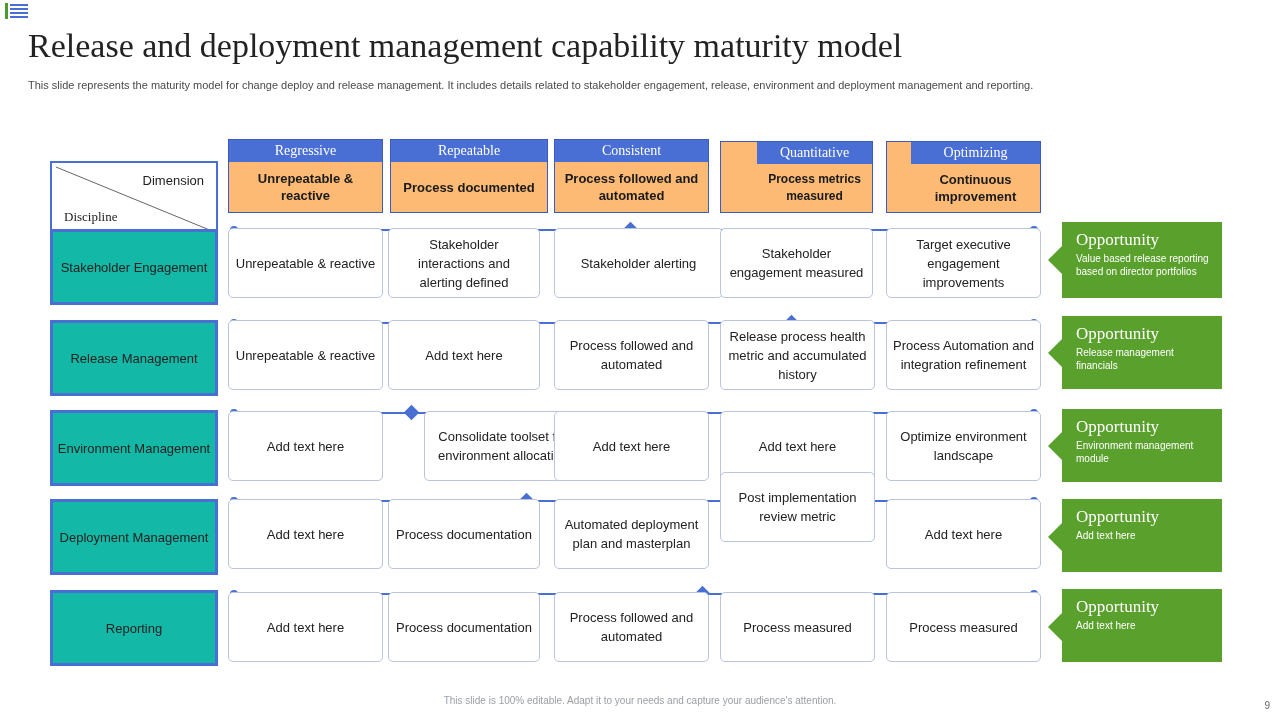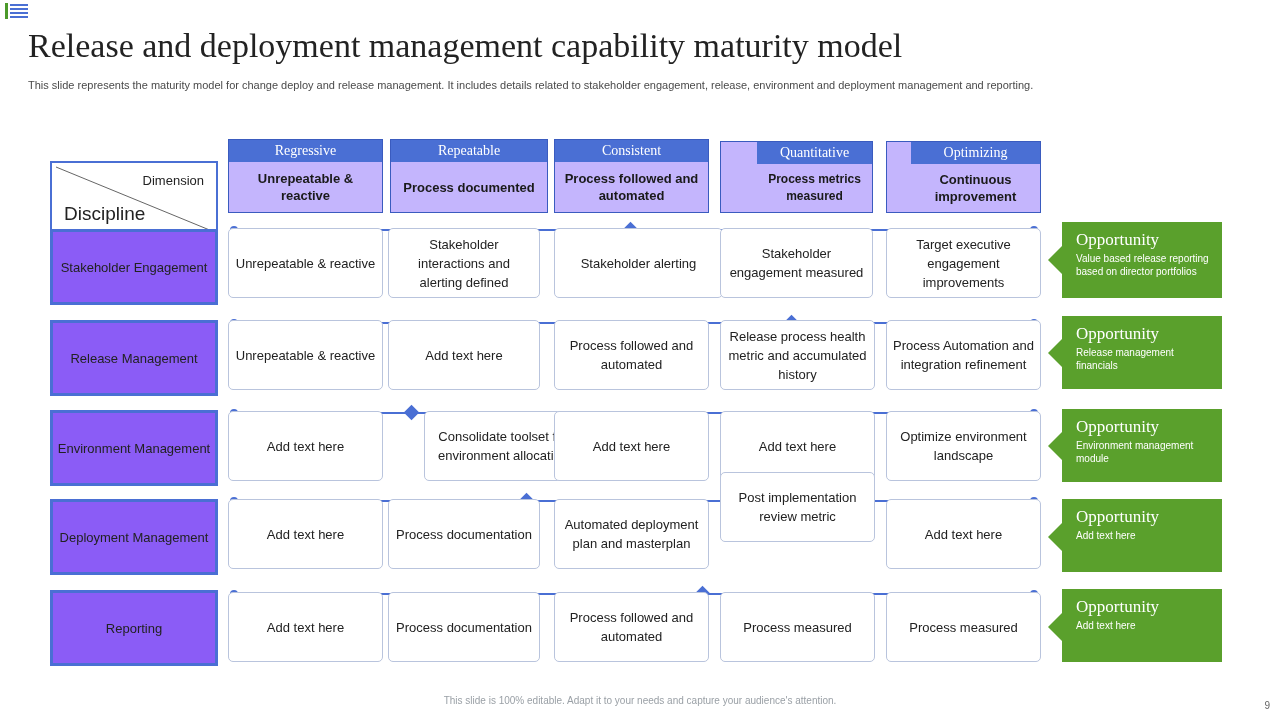--- a/index.html
+++ b/index.html
@@ -36,45 +36,45 @@
   .pagenum{position:absolute;right:10px;top:700px;font-size:10px;color:#666;}
 
   
   .grid{position:absolute;left:0;top:0;width:1280px;height:720px;}
 
   .cell{position:absolute;box-sizing:border-box;}
 
   
   .hdr{
     border:1px solid #3a5bbf;
-    background:#c4b5fd;
+    background:#fdba74;
     text-align:center;
     box-sizing:border-box;
   }
   .hdr .top{
     background:#4a6fd4;color:#fff;font-size:14px;line-height:22px;height:22px;
     font-family:"Liberation Serif", serif;
   }
   .hdr .bot{
     color:#1a1a1a;font-size:13px;font-weight:bold;line-height:17px;
     display:flex;align-items:center;justify-content:center;
     height:calc(100% - 22px);padding:0 4px;box-sizing:border-box;text-align:center;
   }
 
   
   .dimbox{
     border:2px solid #4a6fd4;background:#fff;box-sizing:border-box;position:relative;margin-top:23px;
   }
   .dimbox .dim{position:absolute;right:12px;top:10px;font-size:13px;color:#222;}
-  .dimbox .disc{position:absolute;left:12px;bottom:10px;font-size:19px;color:#222;}
+  .dimbox .disc{position:absolute;left:12px;bottom:10px;font-size:13px;color:#222;font-family:Liberation Serif, serif;}
   .dimbox svg{position:absolute;left:0;top:0;}
 
   
   .rowlabel{
-    border:3px solid #4a6fd4;background:#8b5cf6;box-sizing:border-box;
+    border:3px solid #4a6fd4;background:#14b8a6;box-sizing:border-box;
     display:flex;align-items:center;justify-content:center;text-align:center;
     font-size:13px;color:#222;line-height:19px;
   }
 
   
   .ccell{
     border:1px solid #b9c4dd;border-radius:5px;background:#fff;box-sizing:border-box;
     display:flex;align-items:center;justify-content:center;text-align:center;
     font-size:13px;color:#222;line-height:19px;padding:2px 6px;
   }

